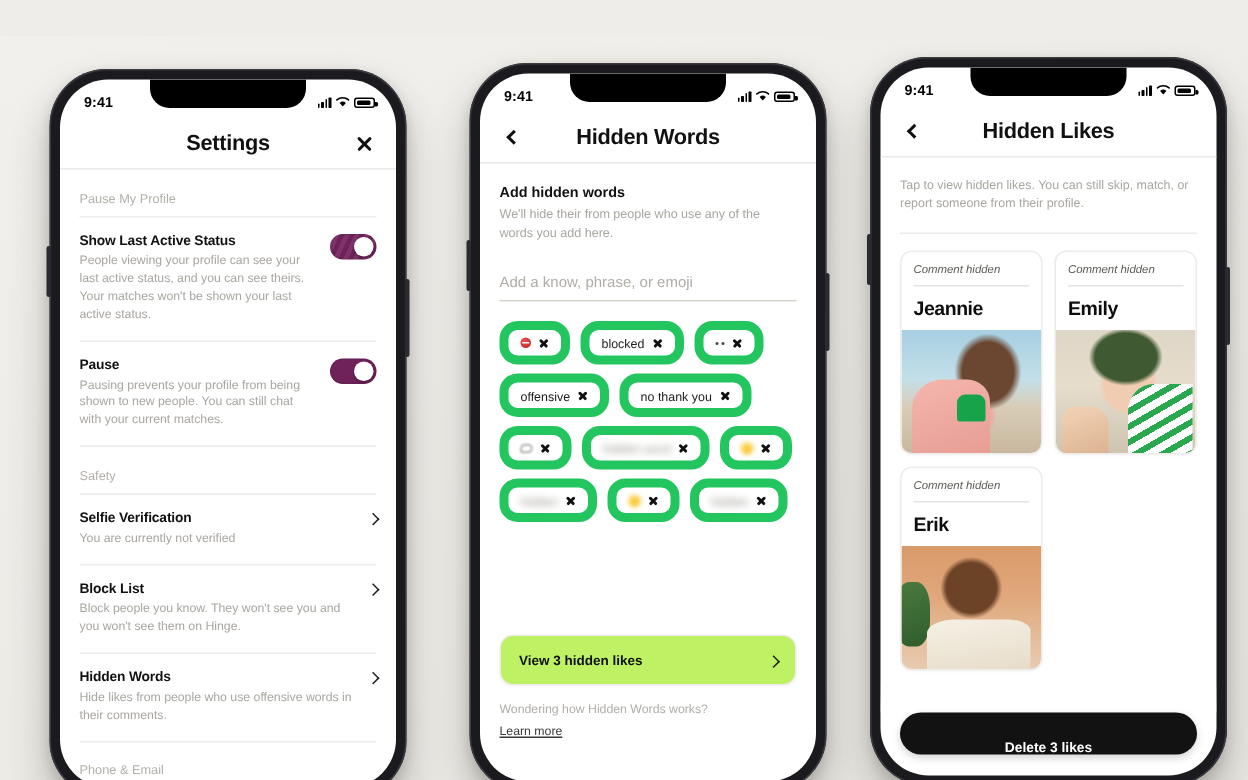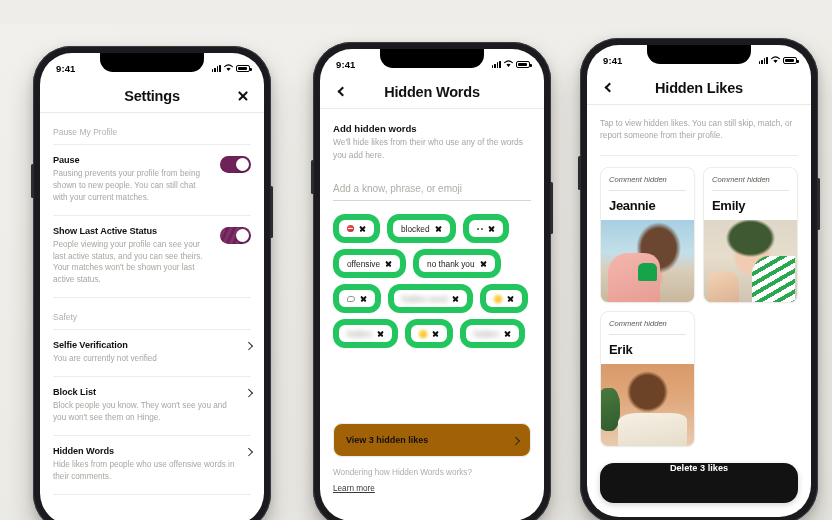--- a/index.html
+++ b/index.html
@@ -189,21 +189,21 @@
     background: radial-gradient(circle at 40% 35%, #ffd954 0%, #f2b705 85%);
     filter: blur(1.6px);
   }
   .emo-pair{ display:inline-flex; gap:2px; align-items:center; }
   .emo-pair i{ width:2.4px; height:2.4px; border-radius:50%; background:#444; display:block;}
   .emo-sm { display:inline-block; width:8px; height:6px; border-radius:3px 3px 3px 1px;
             border:1px solid #9a9790; filter: blur(.6px);}
 
   .view-card {
     position:absolute; left:13px; right:13px; bottom: 64px;
-    border:1px solid #eeece8; border-radius:9px; background:#a16207;
+    border:1px solid #eeece8; border-radius:9px; background:#bef264;
     padding: 11px 12px; display:flex; align-items:flex-start; justify-content:space-between;
     box-shadow: 0 1px 2px rgba(0,0,0,.03);
   }
   .view-card .t { font-size:9px; font-weight:bold; color:#111; }
   .p2-foot { position:absolute; left:13px; bottom: 26px; }
   .p2-foot .q { font-size:8.2px; color:#b0ada7; }
   .p2-foot .lm { font-size:8.2px; color:#3a3a3a; text-decoration:underline; font-weight:normal; margin-top:2px; display:inline-block;}
 
   
   .p3-desc {
@@ -263,22 +263,22 @@
     content:""; position:absolute; left:-4%; top:30%; width:24%; height:52%;
     background: linear-gradient(160deg,#4b7a3f,#2f5c2c); border-radius:40%;
   }
   .ph-erik::after{
     content:""; position:absolute; left:18%; bottom:0; width:74%; height:40%;
     background: linear-gradient(170deg,#f6f1e6,#e6dcc9); border-radius:28% 22% 0 0;
   }
 
   .delete-bar {
     position:absolute; left:13px; right:13px; bottom: 14px;
-    height: 40px; border-radius:14px; background:#121212;
-    display:flex; align-items:flex-start; justify-content:center;
+    height: 28px; border-radius:14px; background:#121212;
+    display:flex; align-items:flex-end; justify-content:center;
     box-shadow: 0 2px 6px rgba(0,0,0,.18);
   }
   .delete-bar .t { color:#fff; font-size:9.2px; font-weight:bold; }
   .p3-fade {
     position:absolute; left:0; right:0; bottom:42px; height:22px;
     background: linear-gradient(180deg, rgba(255,255,255,0) 0%, #fff 90%);
     pointer-events:none;
   }
 </style>
 </head>
@@ -316,34 +316,34 @@
         <div class="nav-right">
           <div class="close-x"></div>
         </div>
       </div>
 
       <div class="body">
         <div class="section-label">Pause My Profile</div>
 
         <div class="row">
           <div class="row-text">
+            <div class="row-title">Show Last Active Status</div>
+            <div class="row-sub">People viewing your profile can see your last active status, and you can see theirs. Your matches won't be shown your last active status.</div>
+          </div>
+          <div class="toggle striped">
+              <div class="knob"></div>
+            </div>
+        </div>
+
+        <div class="row">
+          <div class="row-text">
             <div class="row-title">Pause</div>
             <div class="row-sub">Pausing prevents your profile from being shown to new people. You can still chat with your current matches.</div>
           </div>
           <div class="toggle">
-              <div class="knob"></div>
-            </div>
-        </div>
-
-        <div class="row">
-          <div class="row-text">
-            <div class="row-title">Show Last Active Status</div>
-            <div class="row-sub">People viewing your profile can see your last active status, and you can see theirs. Your matches won't be shown your last active status.</div>
-          </div>
-          <div class="toggle striped">
               <div class="knob"></div>
             </div>
         </div>
 
         <div class="section-label">Safety</div>
 
         <div class="row">
           <div class="row-text">
             <div class="row-title">Selfie Verification</div>
             <div class="row-sub">You are currently not verified</div>
@@ -360,20 +360,21 @@
         </div>
 
         <div class="row">
           <div class="row-text">
             <div class="row-title">Hidden Words</div>
             <div class="row-sub">Hide likes from people who use offensive words in their comments.</div>
           </div>
           <div class="chev-right"></div>
         </div>
 
+        <div class="footer-label">Phone &amp; Email</div>
       </div>
     </div>
   </div>
 
   <div class="phone" id="phone-2">
     <div class="screen">
       <div class="notch"></div>
 
       <div class="statusbar">
         <span class="clock">9:41</span>
@@ -399,21 +400,21 @@
       <div class="navbar">
         <div class="nav-left">
           <div class="chev-back"></div>
         </div>
         <div class="nav-title">Hidden Words</div>
       </div>
 
       <div class="body">
         <div class="p2-head">
           <div class="p2-title">Add hidden words</div>
-          <div class="p2-desc">We'll hide likes from their who use any of the words you add here.</div>
+          <div class="p2-desc">We'll hide their from people who use any of the words you add here.</div>
         </div>
 
         <div class="input-wrap">
           <div class="input-ph">Add a know, phrase, or emoji</div>
         </div>
 
         <div class="chips">
           <div class="chip">
             <span class="emo-dot"></span>
             <span class="x"></span>

